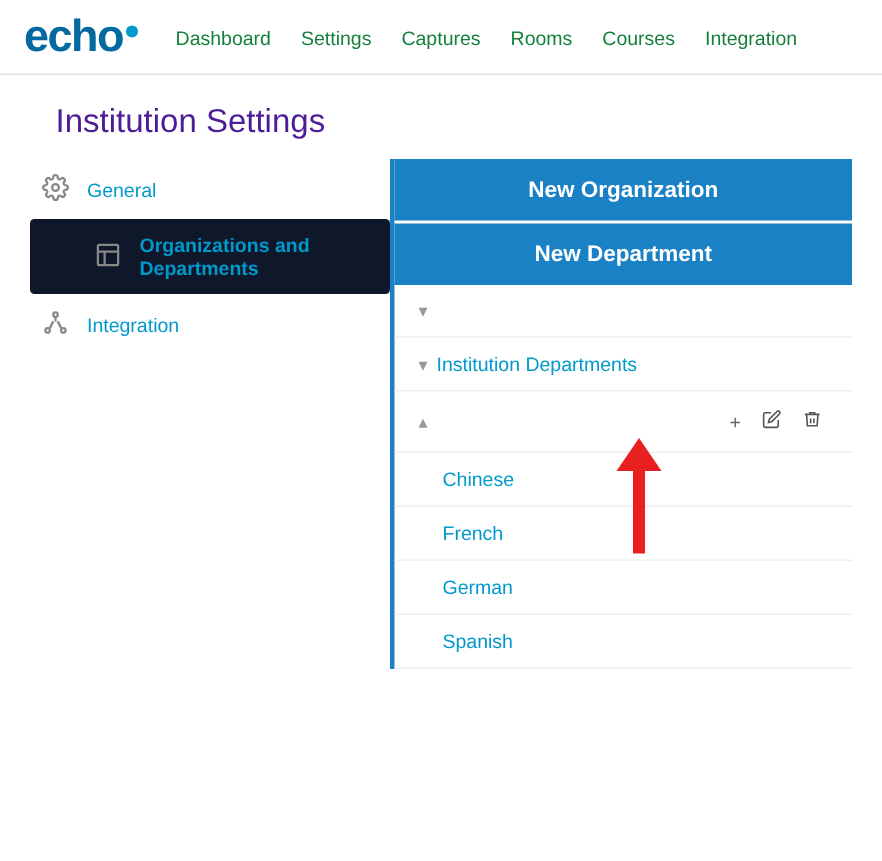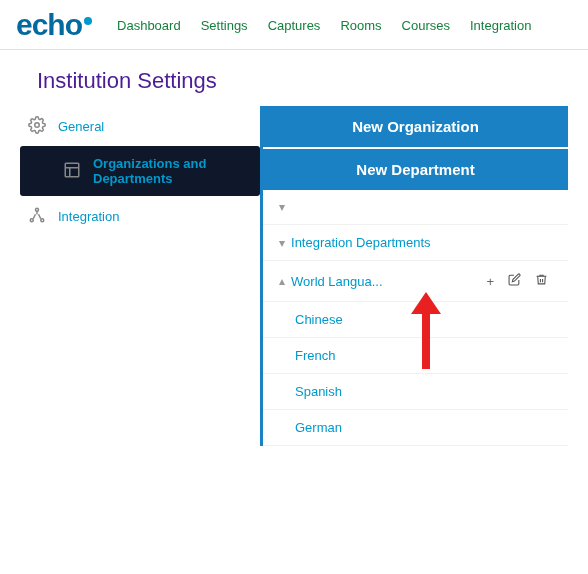--- a/index.html
+++ b/index.html
@@ -246,26 +246,25 @@
 
       <button class="btn-blue">New Organization</button>
       <button class="btn-blue" style="margin-bottom:0;">New Department</button>
 
       <div class="tree-item">
         <span class="tree-chevron">▾</span>
       </div>
 
       <div class="tree-item">
         <span class="tree-chevron">▾</span>
-        <span class="tree-label">Integration Departments</span>
+        <span class="tree-label">Institution Departments</span>
       </div>
 
       <div class="tree-item" style="position:relative;">
         <span class="tree-chevron">▴</span>
-        <span class="tree-label">World Langua...</span>
         <div class="tree-actions">
           <button class="tree-action-btn">+</button>
           <button class="tree-action-btn">
             <svg width="13" height="13" viewBox="0 0 24 24" fill="none" stroke="#555" stroke-width="2">
               <path d="M11 4H4a2 2 0 0 0-2 2v14a2 2 0 0 0 2 2h14a2 2 0 0 0 2-2v-7"></path>
               <path d="M18.5 2.5a2.121 2.121 0 0 1 3 3L12 15l-4 1 1-4 9.5-9.5z"></path>
             </svg>
           </button>
           <button class="tree-action-btn">
             <svg width="13" height="13" viewBox="0 0 24 24" fill="none" stroke="#555" stroke-width="2">
@@ -285,22 +284,22 @@
         </div>
       </div>
 
       <div class="sub-item">
         <span class="sub-label">Chinese</span>
       </div>
       <div class="sub-item">
         <span class="sub-label">French</span>
       </div>
       <div class="sub-item">
+        <span class="sub-label">German</span>
+      </div>
+      <div class="sub-item">
         <span class="sub-label">Spanish</span>
-      </div>
-      <div class="sub-item">
-        <span class="sub-label">German</span>
       </div>
 
     </div>
   </div>
 
 </div>
 
 </body></html>

